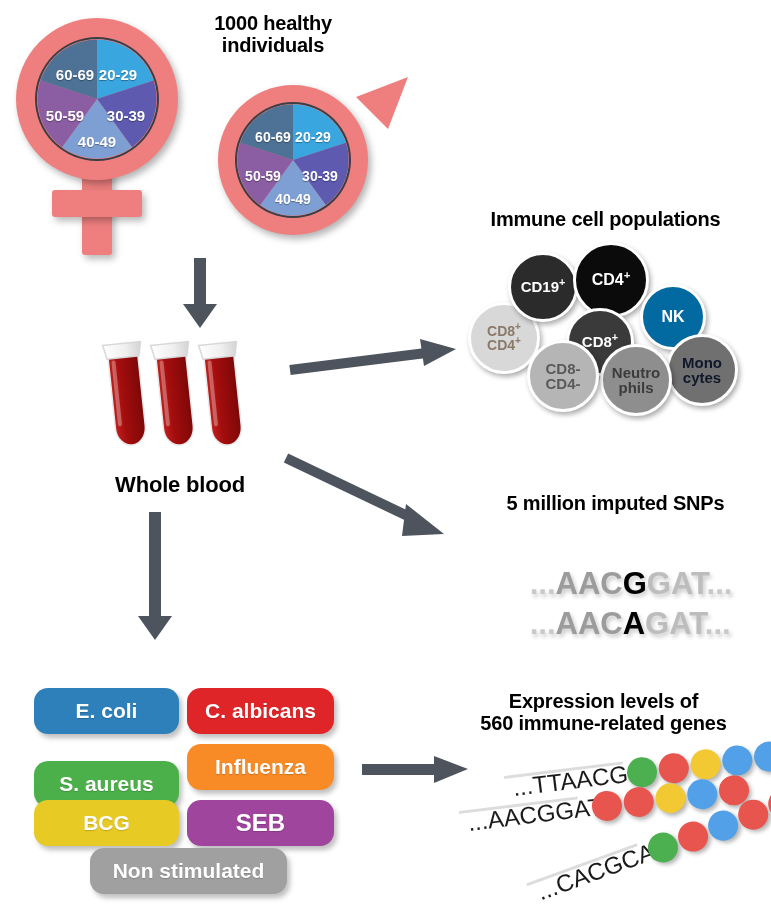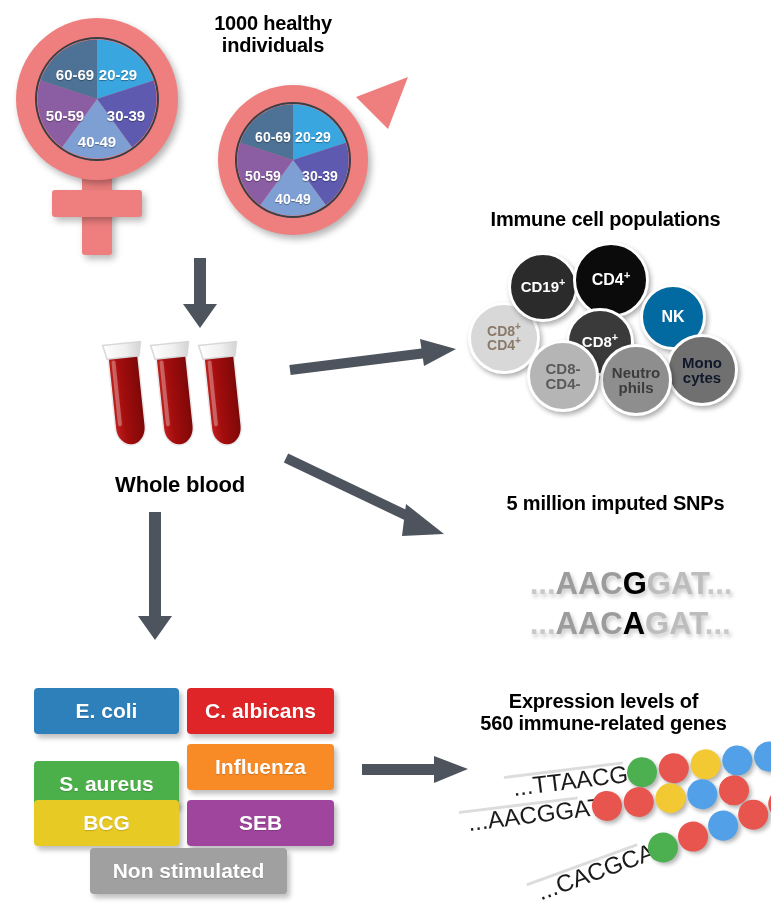--- a/index.html
+++ b/index.html
@@ -91,21 +91,21 @@
     text-shadow: 2px 3px 4px rgba(0,0,0,0.22);
   }
   .snpline .dim1 { color: #c9c9c9; }
   .snpline .dim2 { color: #9c9c9c; }
   .snpline .dim3 { color: #bdbdbd; }
   .snpline .hi  { color: #000000; }
 
   
   .stim {
     position: absolute;
-    border-radius: 4px;
+    border-radius: 14px;
     color: #fff;
     font-weight: bold;
     display: flex; align-items: center; justify-content: center;
     box-shadow: 3px 4px 5px rgba(0,0,0,0.25);
     text-shadow: 0 1px 1px rgba(0,0,0,0.18);
   }
 
   
   .strand { position: absolute; transform-origin: left center; }
   .strand .seq {
@@ -308,21 +308,21 @@
     <div class="snpline" style="left:0px; top:40px; font-size:31px;">
       <span class="dim1">...</span><span class="dim2">AAC</span><span class="hi">A</span><span class="dim3">GAT</span><span class="dim1">...</span>
     </div>
   </div>
 
   <div class="stim" style="left:34px; top:688px; width:145px; height:46px; background:#2e80bb; font-size:21px;">E. coli</div>
   <div class="stim" style="left:187px; top:688px; width:147px; height:46px; background:#e02528; font-size:21px;">C. albicans</div>
   <div class="stim" style="left:34px; top:761px; width:145px; height:46px; background:#4cb04a; font-size:21px;">S. aureus</div>
   <div class="stim" style="left:187px; top:744px; width:147px; height:46px; background:#f88b26; font-size:21px;">Influenza</div>
   <div class="stim" style="left:34px; top:800px; width:145px; height:46px; background:#e8ca24; font-size:21px;">BCG</div>
-  <div class="stim" style="left:187px; top:800px; width:147px; height:46px; background:#a0459e; font-size:21px;">SEB</div>
+  <div class="stim" style="left:187px; top:800px; width:147px; height:46px; background:#a0459e; font-size:24px;">SEB</div>
   <div class="stim" style="left:90px; top:848px; width:197px; height:46px; background:#a0a0a0; font-size:21px;">Non stimulated</div>
 
   <div class="arrow" style="left:362px; top:750px; width:110px; height:40px;">
     <svg width="110" height="40" viewBox="0 0 110 40">
       <rect x="0" y="14" width="78" height="11" fill="#4e545e"></rect>
       <path d="M72,6 L106,19 L72,33 Z" fill="#4e545e"></path>
     </svg>
   </div>
 
   <div class="hd abs" style="left:436px; top:690px; width:335px; font-size:20px;">

